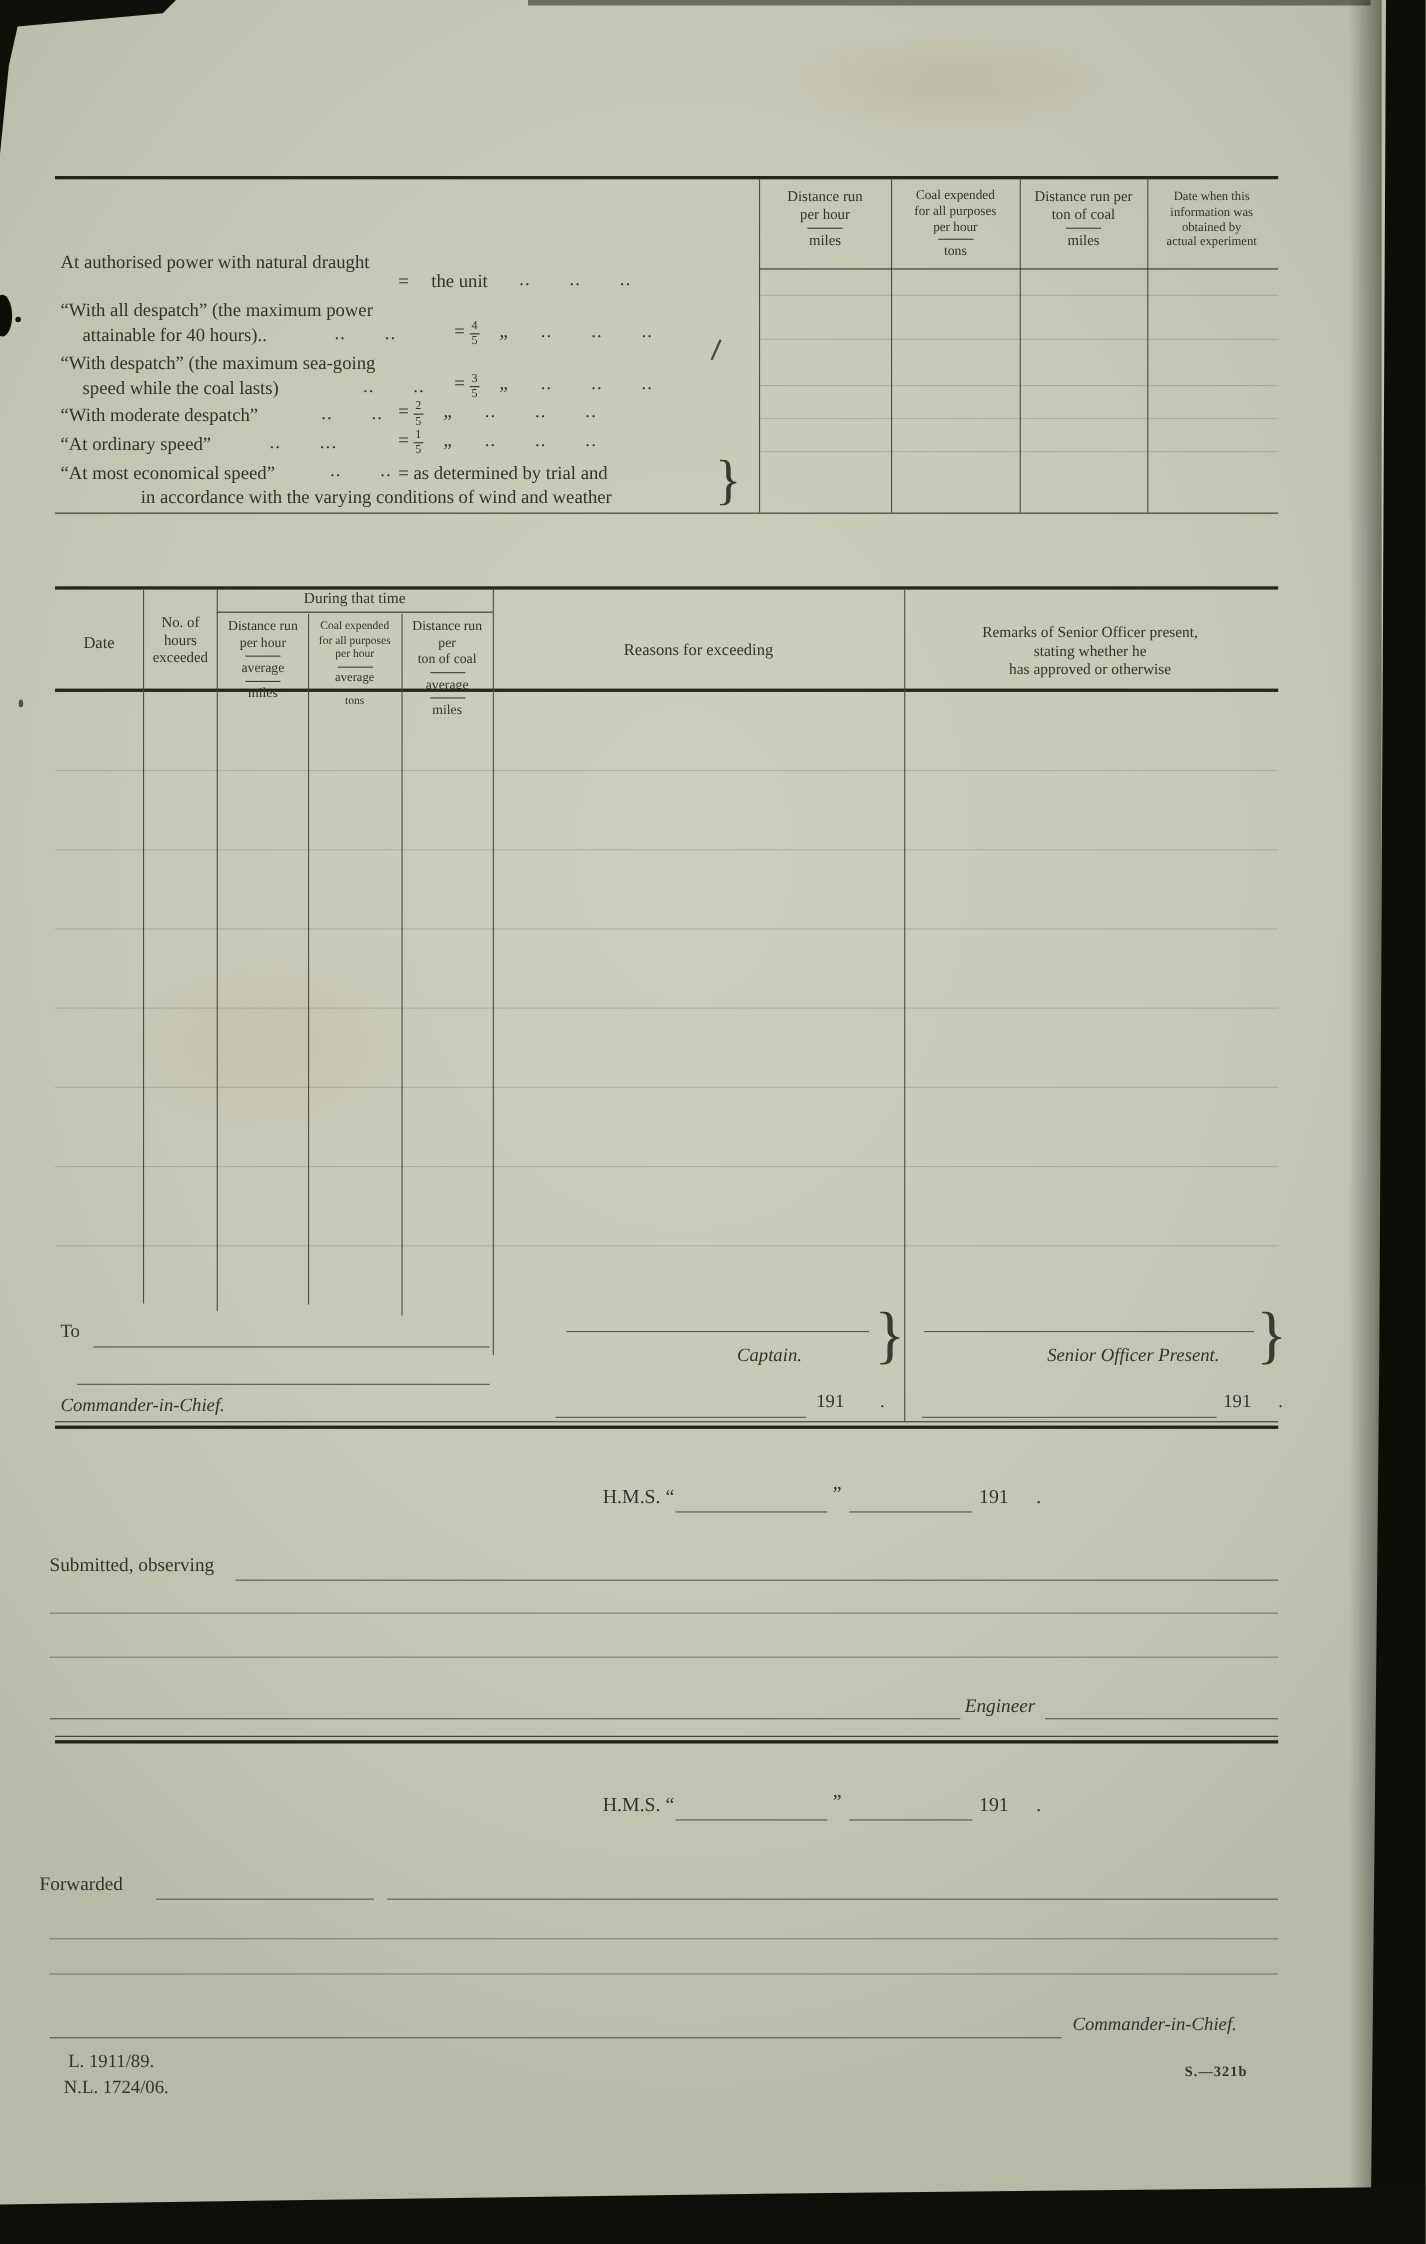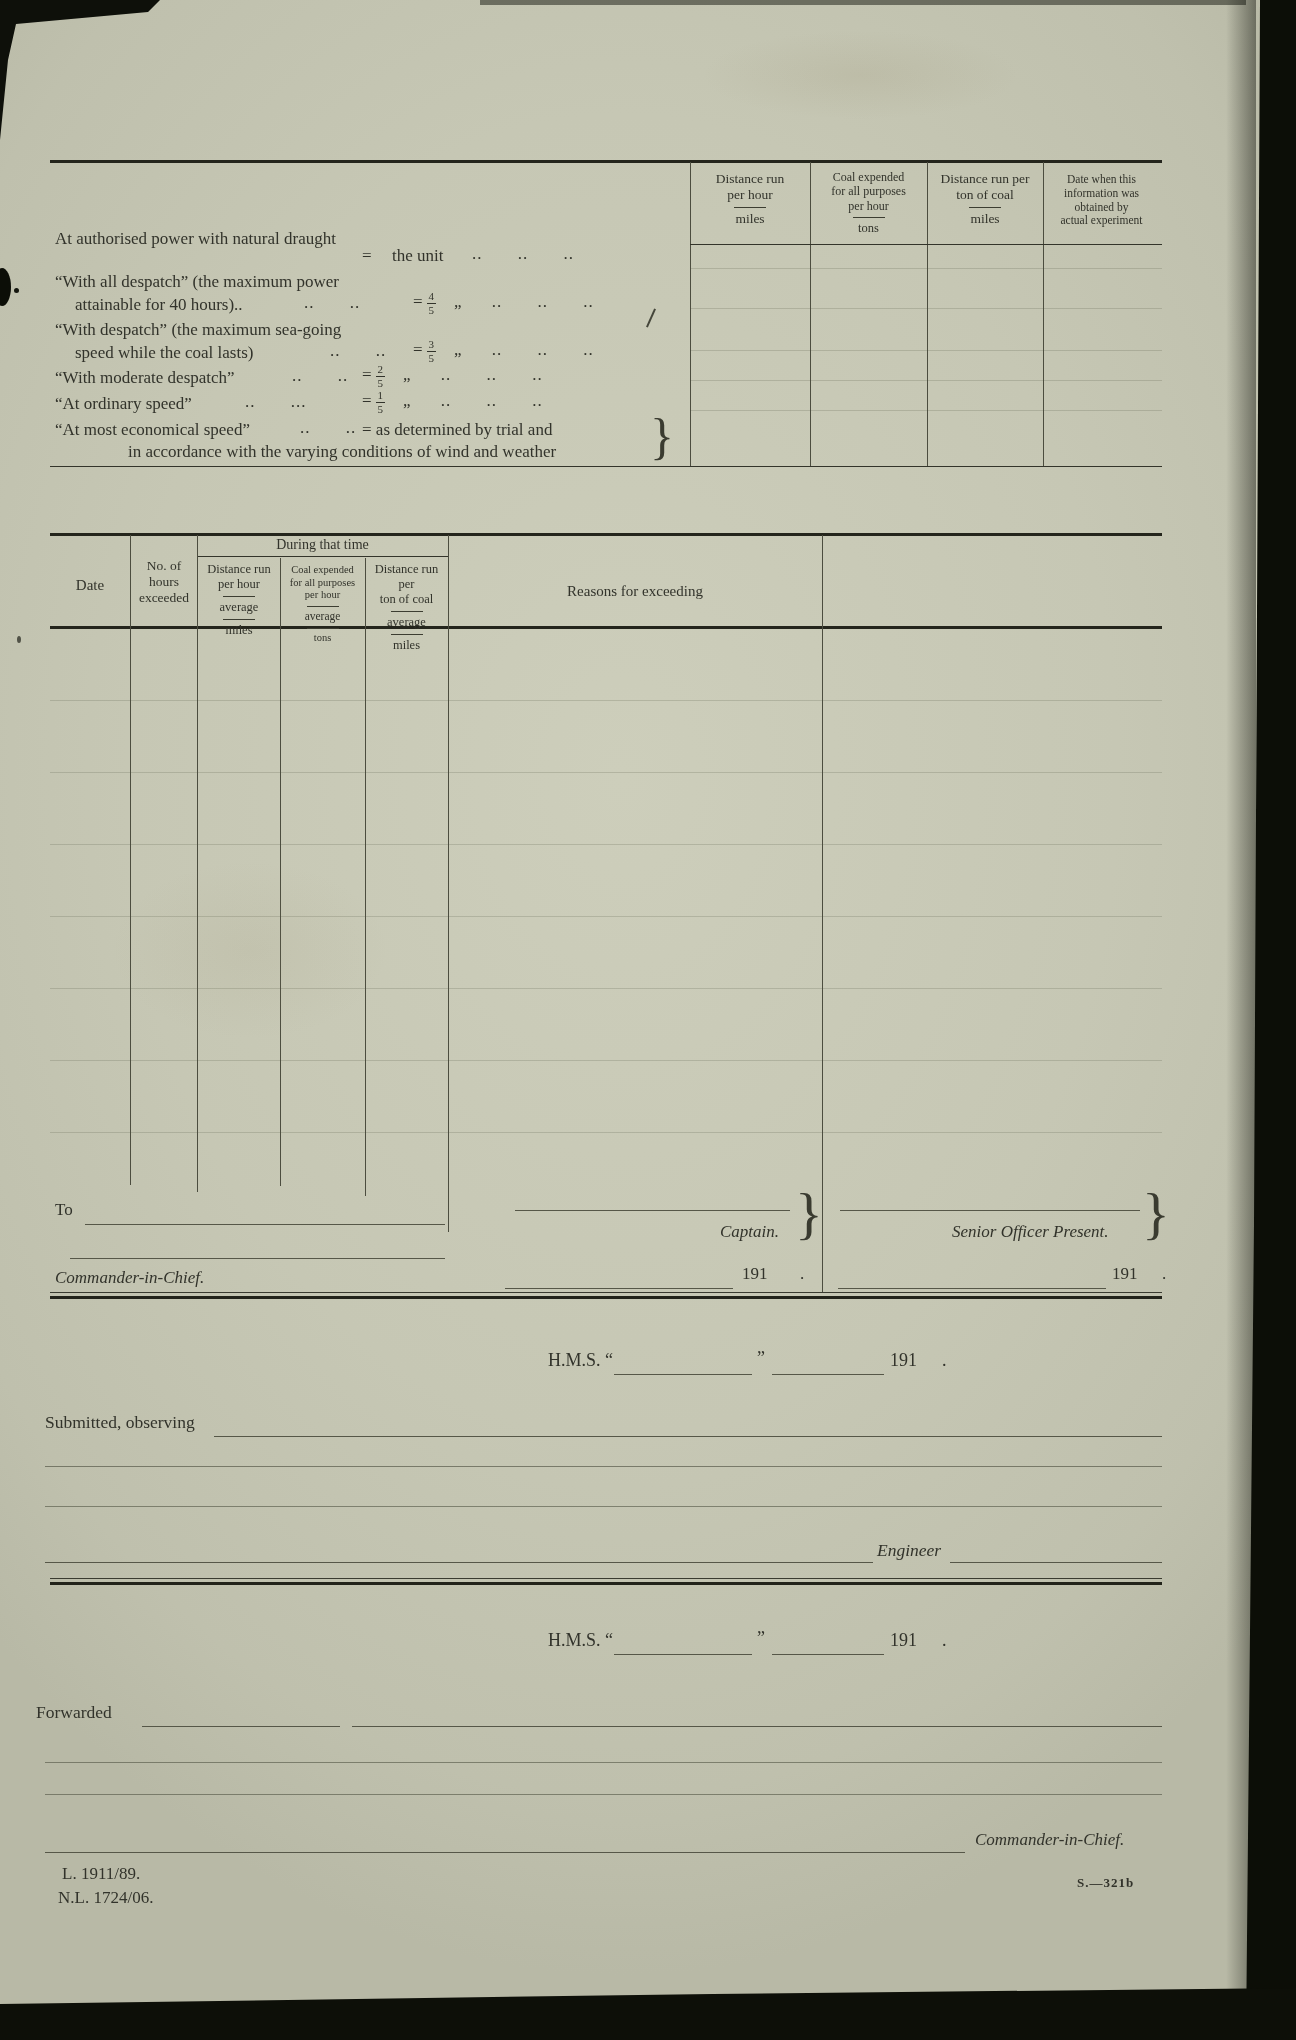--- a/index.html
+++ b/index.html
@@ -145,37 +145,42 @@
   <div class="hc" style="left:367px;top:562px;width:79px;font-size:12.5px;">
     <div>Distance run per</div>
     <div>ton of coal</div>
     <div class="bar"></div>
     <div>average</div>
     <div class="bar"></div>
     <div>miles</div>
   </div>
 
   <div class="hc" style="left:450px;top:582px;width:370px;font-size:15px;">Reasons for exceeding</div>
+  <div class="hc" style="left:824px;top:568px;width:334px;font-size:14px;">
+    <div>Remarks of Senior Officer present,</div>
+    <div>stating whether he</div>
+    <div>has approved or otherwise</div>
+  </div>
 
   <div class="fl" style="left:50px;top:700px;width:1112px;"></div>
   <div class="fl" style="left:50px;top:772px;width:1112px;"></div>
   <div class="fl" style="left:50px;top:844px;width:1112px;"></div>
   <div class="fl" style="left:50px;top:916px;width:1112px;"></div>
   <div class="fl" style="left:50px;top:988px;width:1112px;"></div>
   <div class="fl" style="left:50px;top:1060px;width:1112px;"></div>
   <div class="fl" style="left:50px;top:1132px;width:1112px;"></div>
 
   <div class="t" style="left:55px;top:1200px;font-size:17px;">To</div>
   <div class="ul" style="left:85px;top:1224px;width:360px;"></div>
   <div class="ul" style="left:70px;top:1258px;width:375px;"></div>
   <div class="t it" style="left:55px;top:1268px;font-size:17px;">Commander-in-Chief.</div>
 
   <div class="ul" style="left:515px;top:1210px;width:275px;"></div>
   <div class="brace" style="left:795px;top:1180px;font-size:58px;">}</div>
-  <div class="t it" style="left:720px;top:1222px;font-size:17px;">Captain.</div>
+  <div class="t it" style="left:670px;top:1222px;font-size:17px;">Captain.</div>
   <div class="ul" style="left:505px;top:1288px;width:228px;"></div>
   <div class="t" style="left:742px;top:1264px;font-size:17px;">191</div>
   <div class="t" style="left:800px;top:1264px;font-size:17px;">.</div>
 
   <div class="ul" style="left:840px;top:1210px;width:300px;"></div>
   <div class="brace" style="left:1142px;top:1180px;font-size:58px;">}</div>
   <div class="t it" style="left:952px;top:1222px;font-size:17px;">Senior Officer Present.</div>
   <div class="ul" style="left:838px;top:1288px;width:268px;"></div>
   <div class="t" style="left:1112px;top:1264px;font-size:17px;">191</div>
   <div class="t" style="left:1162px;top:1264px;font-size:17px;">.</div>

